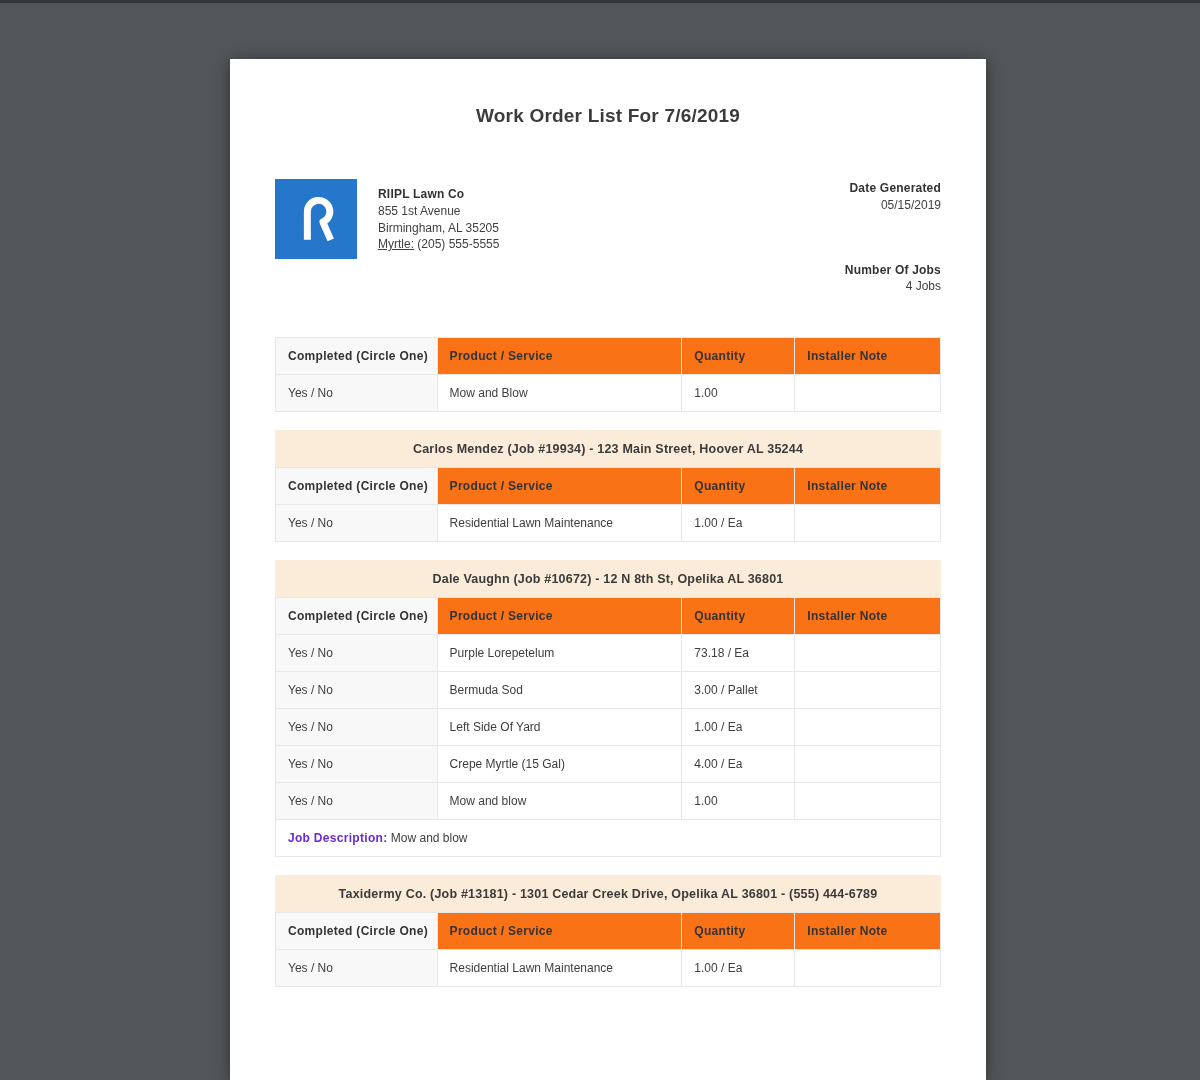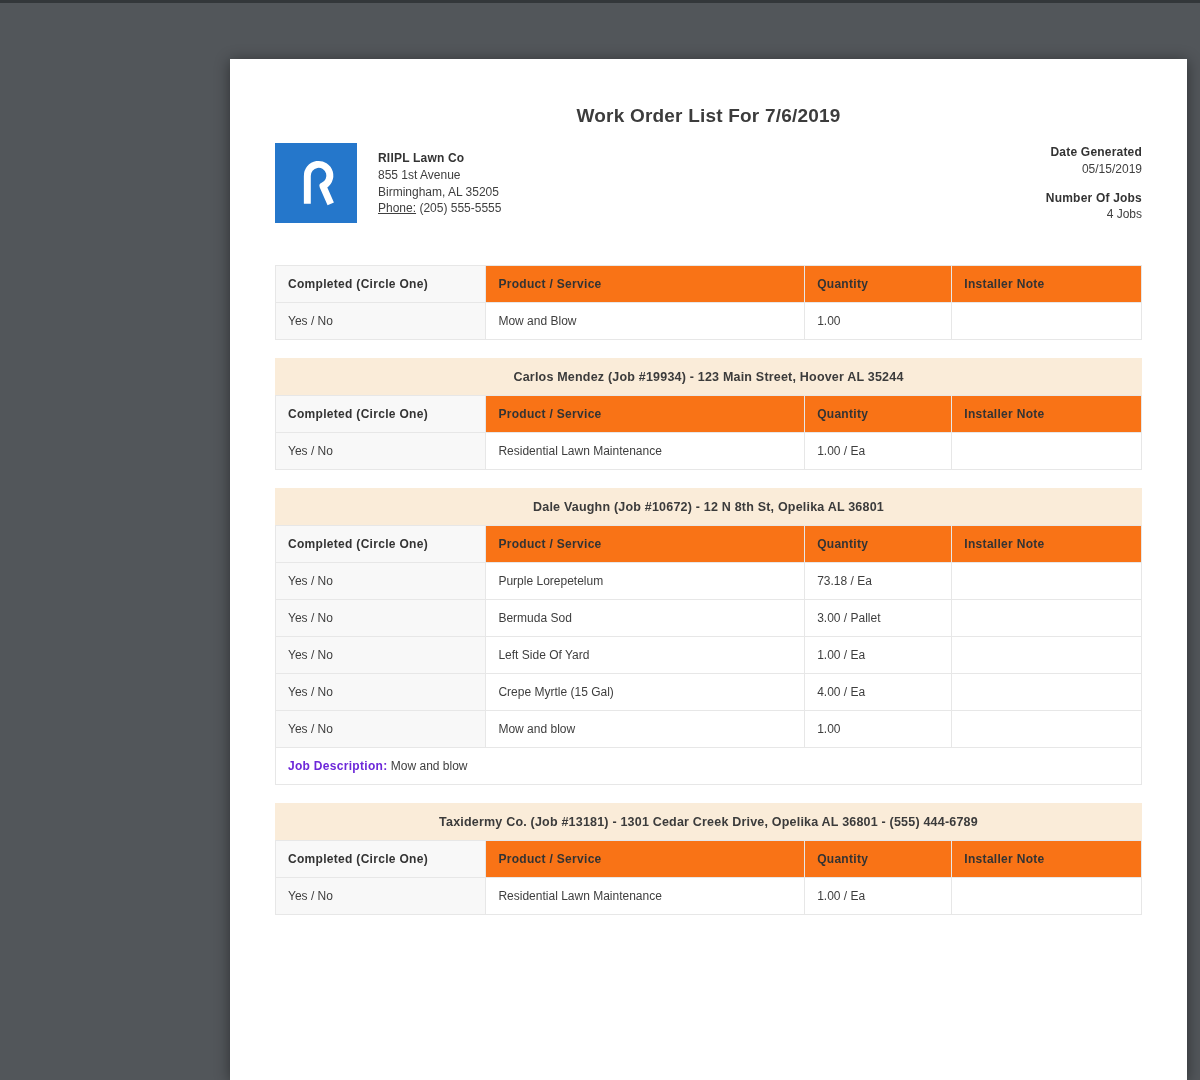--- a/index.html
+++ b/index.html
@@ -3,38 +3,38 @@
 <meta charset="utf-8">
 <style>
   html, body { margin:0; padding:0; }
   body {
     width:1200px; height:1080px; position:relative; overflow:hidden;
     background:#52565a;
     font-family:"Liberation Sans", sans-serif;
   }
   .top-strip { position:absolute; top:0; left:0; width:100%; height:3px; background:#33373a; }
   .page {
-    position:absolute; left:230px; top:59px; width:957px; height:1021px;
+    position:absolute; left:230px; top:59px; width:756px; height:1021px;
     background:#ffffff; box-sizing:border-box; padding:44px 45px 0 45px;
     box-shadow:0 2px 14px rgba(0,0,0,0.45);
   }
   .doc-title {
     margin:0; text-align:center; font-size:19px; font-weight:bold;
     color:#3c3c3c; letter-spacing:0.2px; line-height:26px;
   }
   .header-row { display:flex; align-items:center; margin-top:13px; }
   .logo {
     width:82px; height:80px; background:#2577cb; flex:0 0 auto;
     display:flex; align-items:center; justify-content:center;
   }
   .company { margin-left:21px; font-size:12px; color:#3f3f3f; line-height:16.8px; padding-top:2px; }
   .company .name { font-weight:bold; color:#333; letter-spacing:0.2px; }
   .phone-label { text-decoration:underline; }
   .meta { margin-left:auto; text-align:right; font-size:12px; color:#3f3f3f; line-height:16.8px; padding-top:2px; }
-  .meta .label { font-weight:bold; color:#333; letter-spacing:0.2px; }
+  .meta .label { font-weight:bold; color:#333; letter-spacing:0.2px;margin-top:36px; }
   .meta .gap { height:12px; }
   .work-orders { margin-top:42px; }
   .work-order { margin-bottom:18px; }
   .wo-band {
     background:#faecd9; height:37px; display:flex; align-items:center; justify-content:center;
     font-size:12.5px; font-weight:bold; color:#3b3b3b; letter-spacing:0.2px;
   }
   table.wo { width:100%; border-collapse:collapse; table-layout:fixed;padding-left:18px; }
   .wo th, .wo td {
     border:1px solid #e7e7e7; height:36px; padding:0 12px;
@@ -57,21 +57,21 @@
   <div class="header-row">
     <div class="logo">
       <svg width="52" height="56" viewBox="0 0 60 64" aria-hidden="true">
         <path d="M20 56 L20 24 A13 13 0 1 1 38 35.5 L47 56" fill="none" stroke="#ffffff" stroke-width="8" stroke-linejoin="round"></path>
       </svg>
     </div>
     <div class="company">
       <div class="name">RIIPL Lawn Co</div>
       <div>855 1st Avenue</div>
       <div>Birmingham, AL 35205</div>
-      <div><span class="phone-label">Phone:</span> <span>(205) 555-5555</span></div>
+      <div><span class="phone-label">Myrtle:</span> <span>(205) 555-5555</span></div>
     </div>
     <div class="meta">
       <div class="label">Date Generated</div>
       <div>05/15/2019</div>
       <div class="gap"></div>
       <div class="label">Number Of Jobs</div>
       <div>4 Jobs</div>
     </div>
   </div>
 

